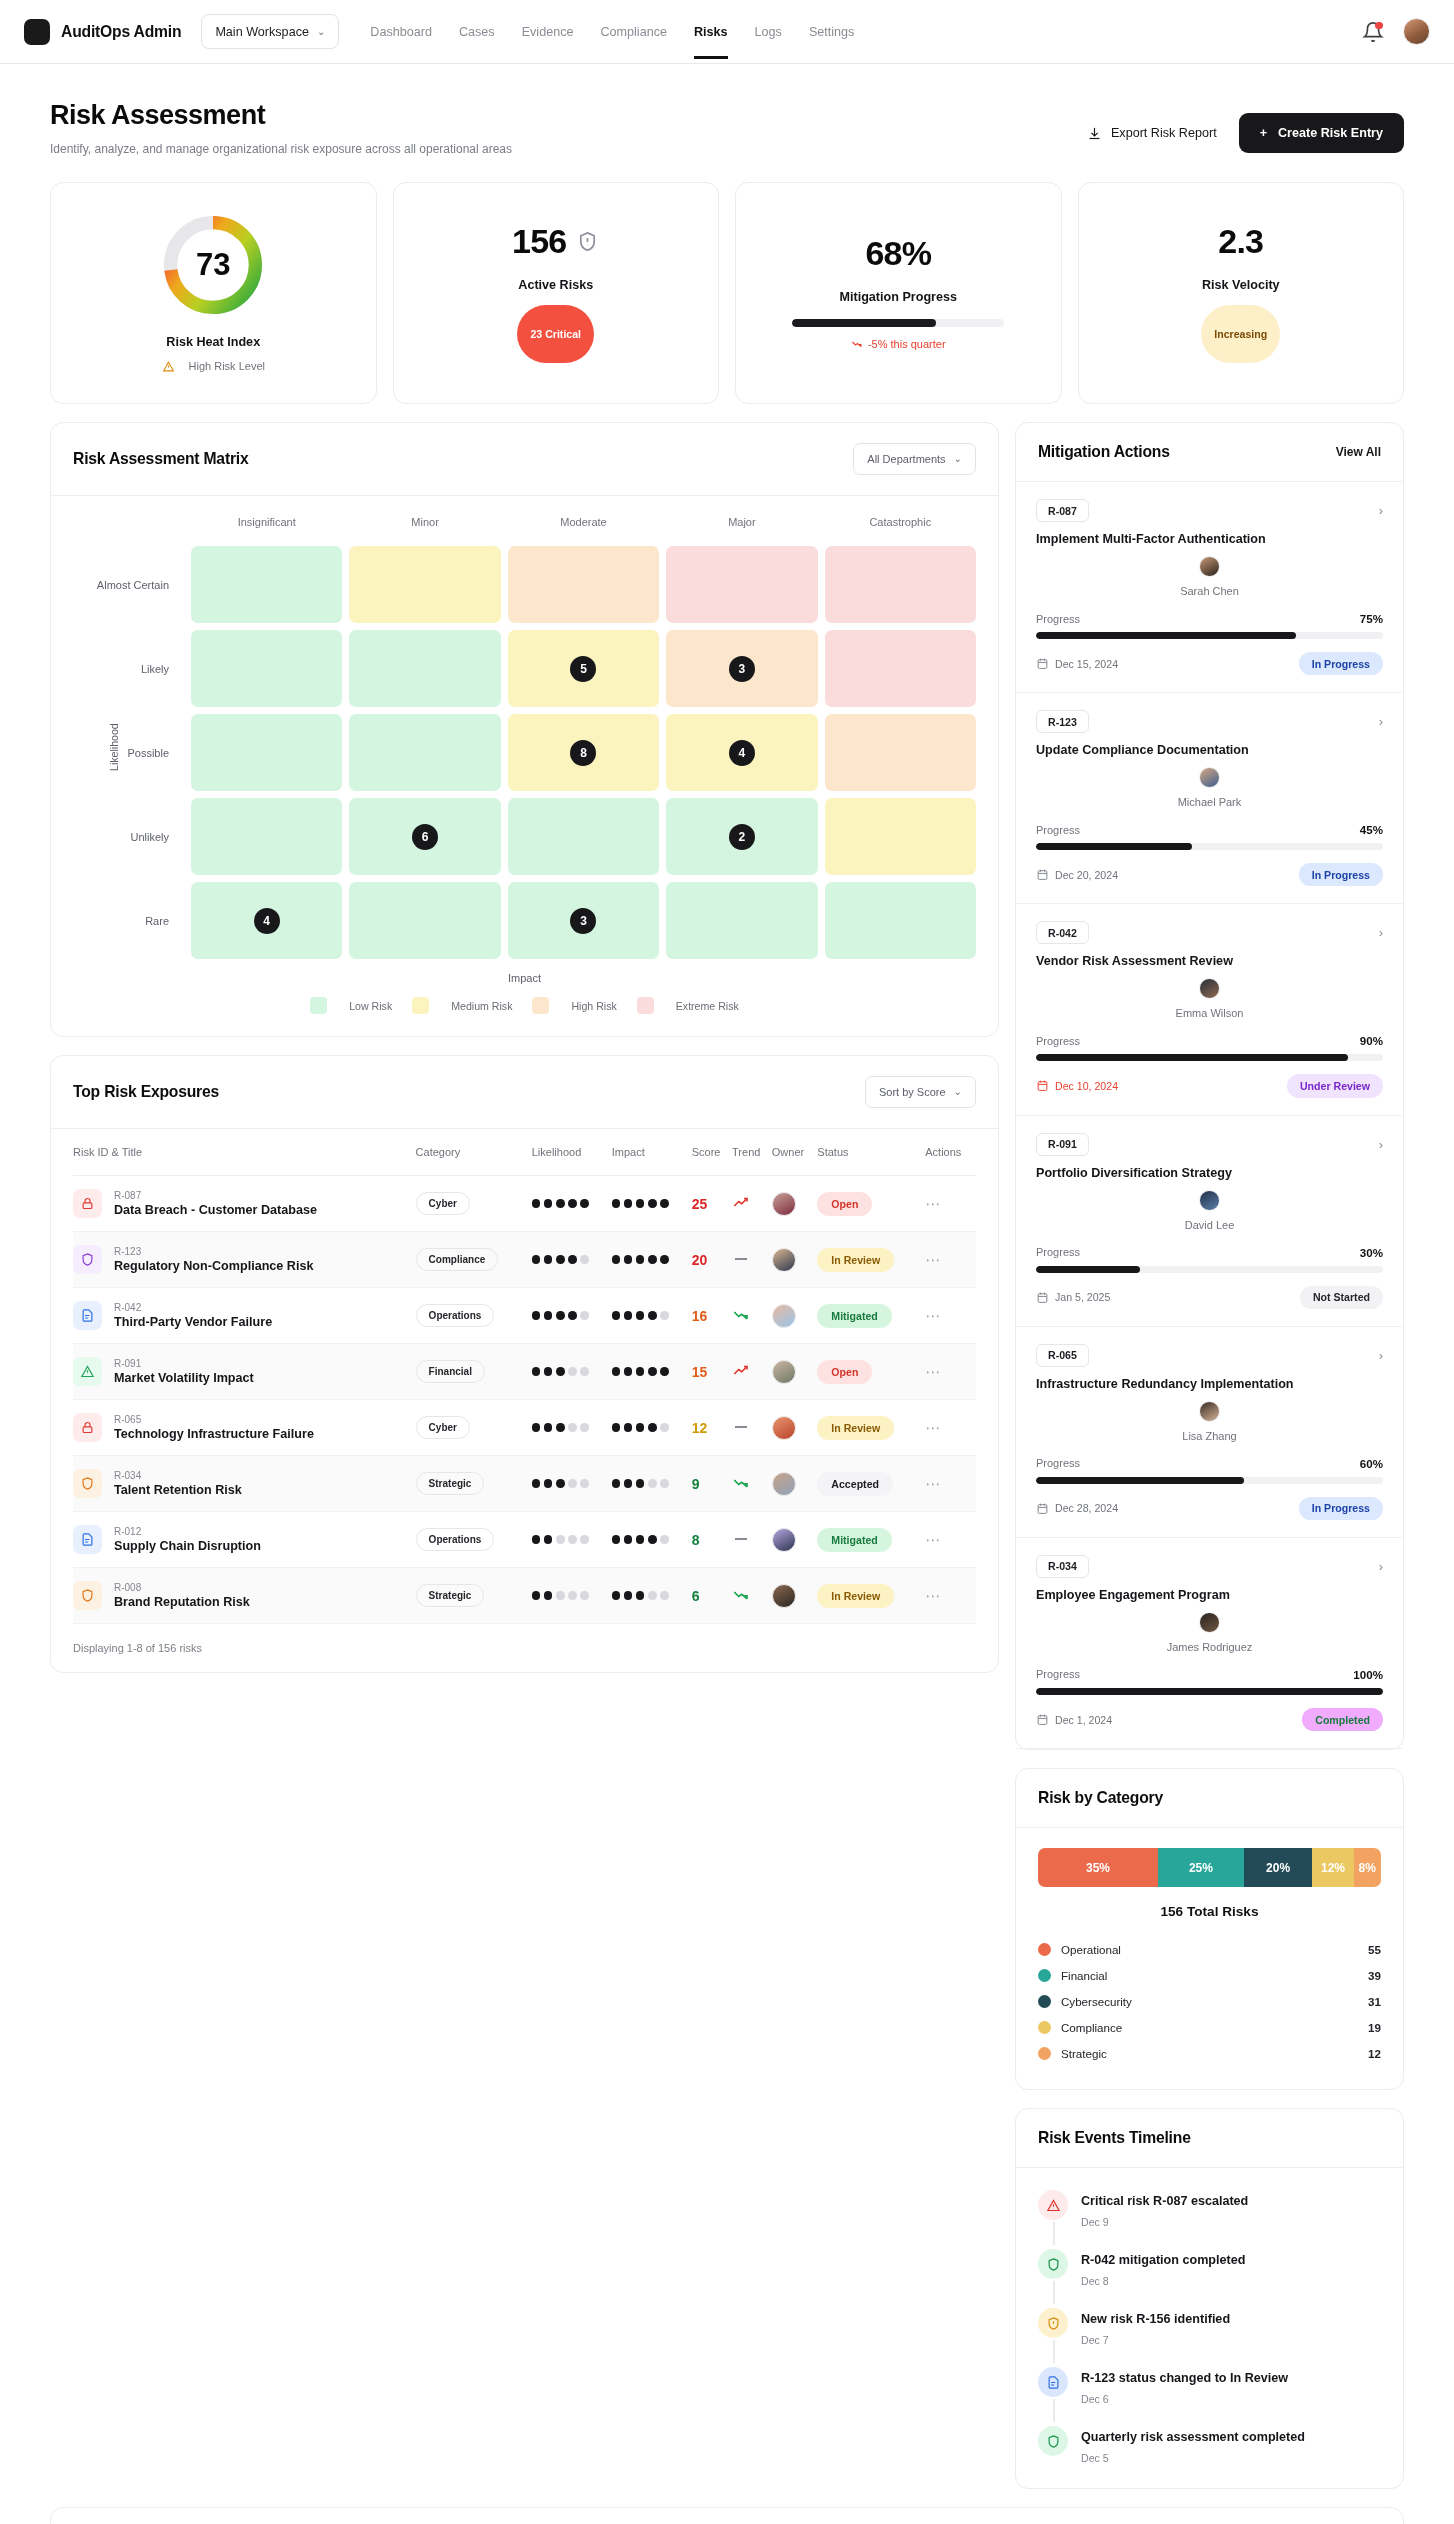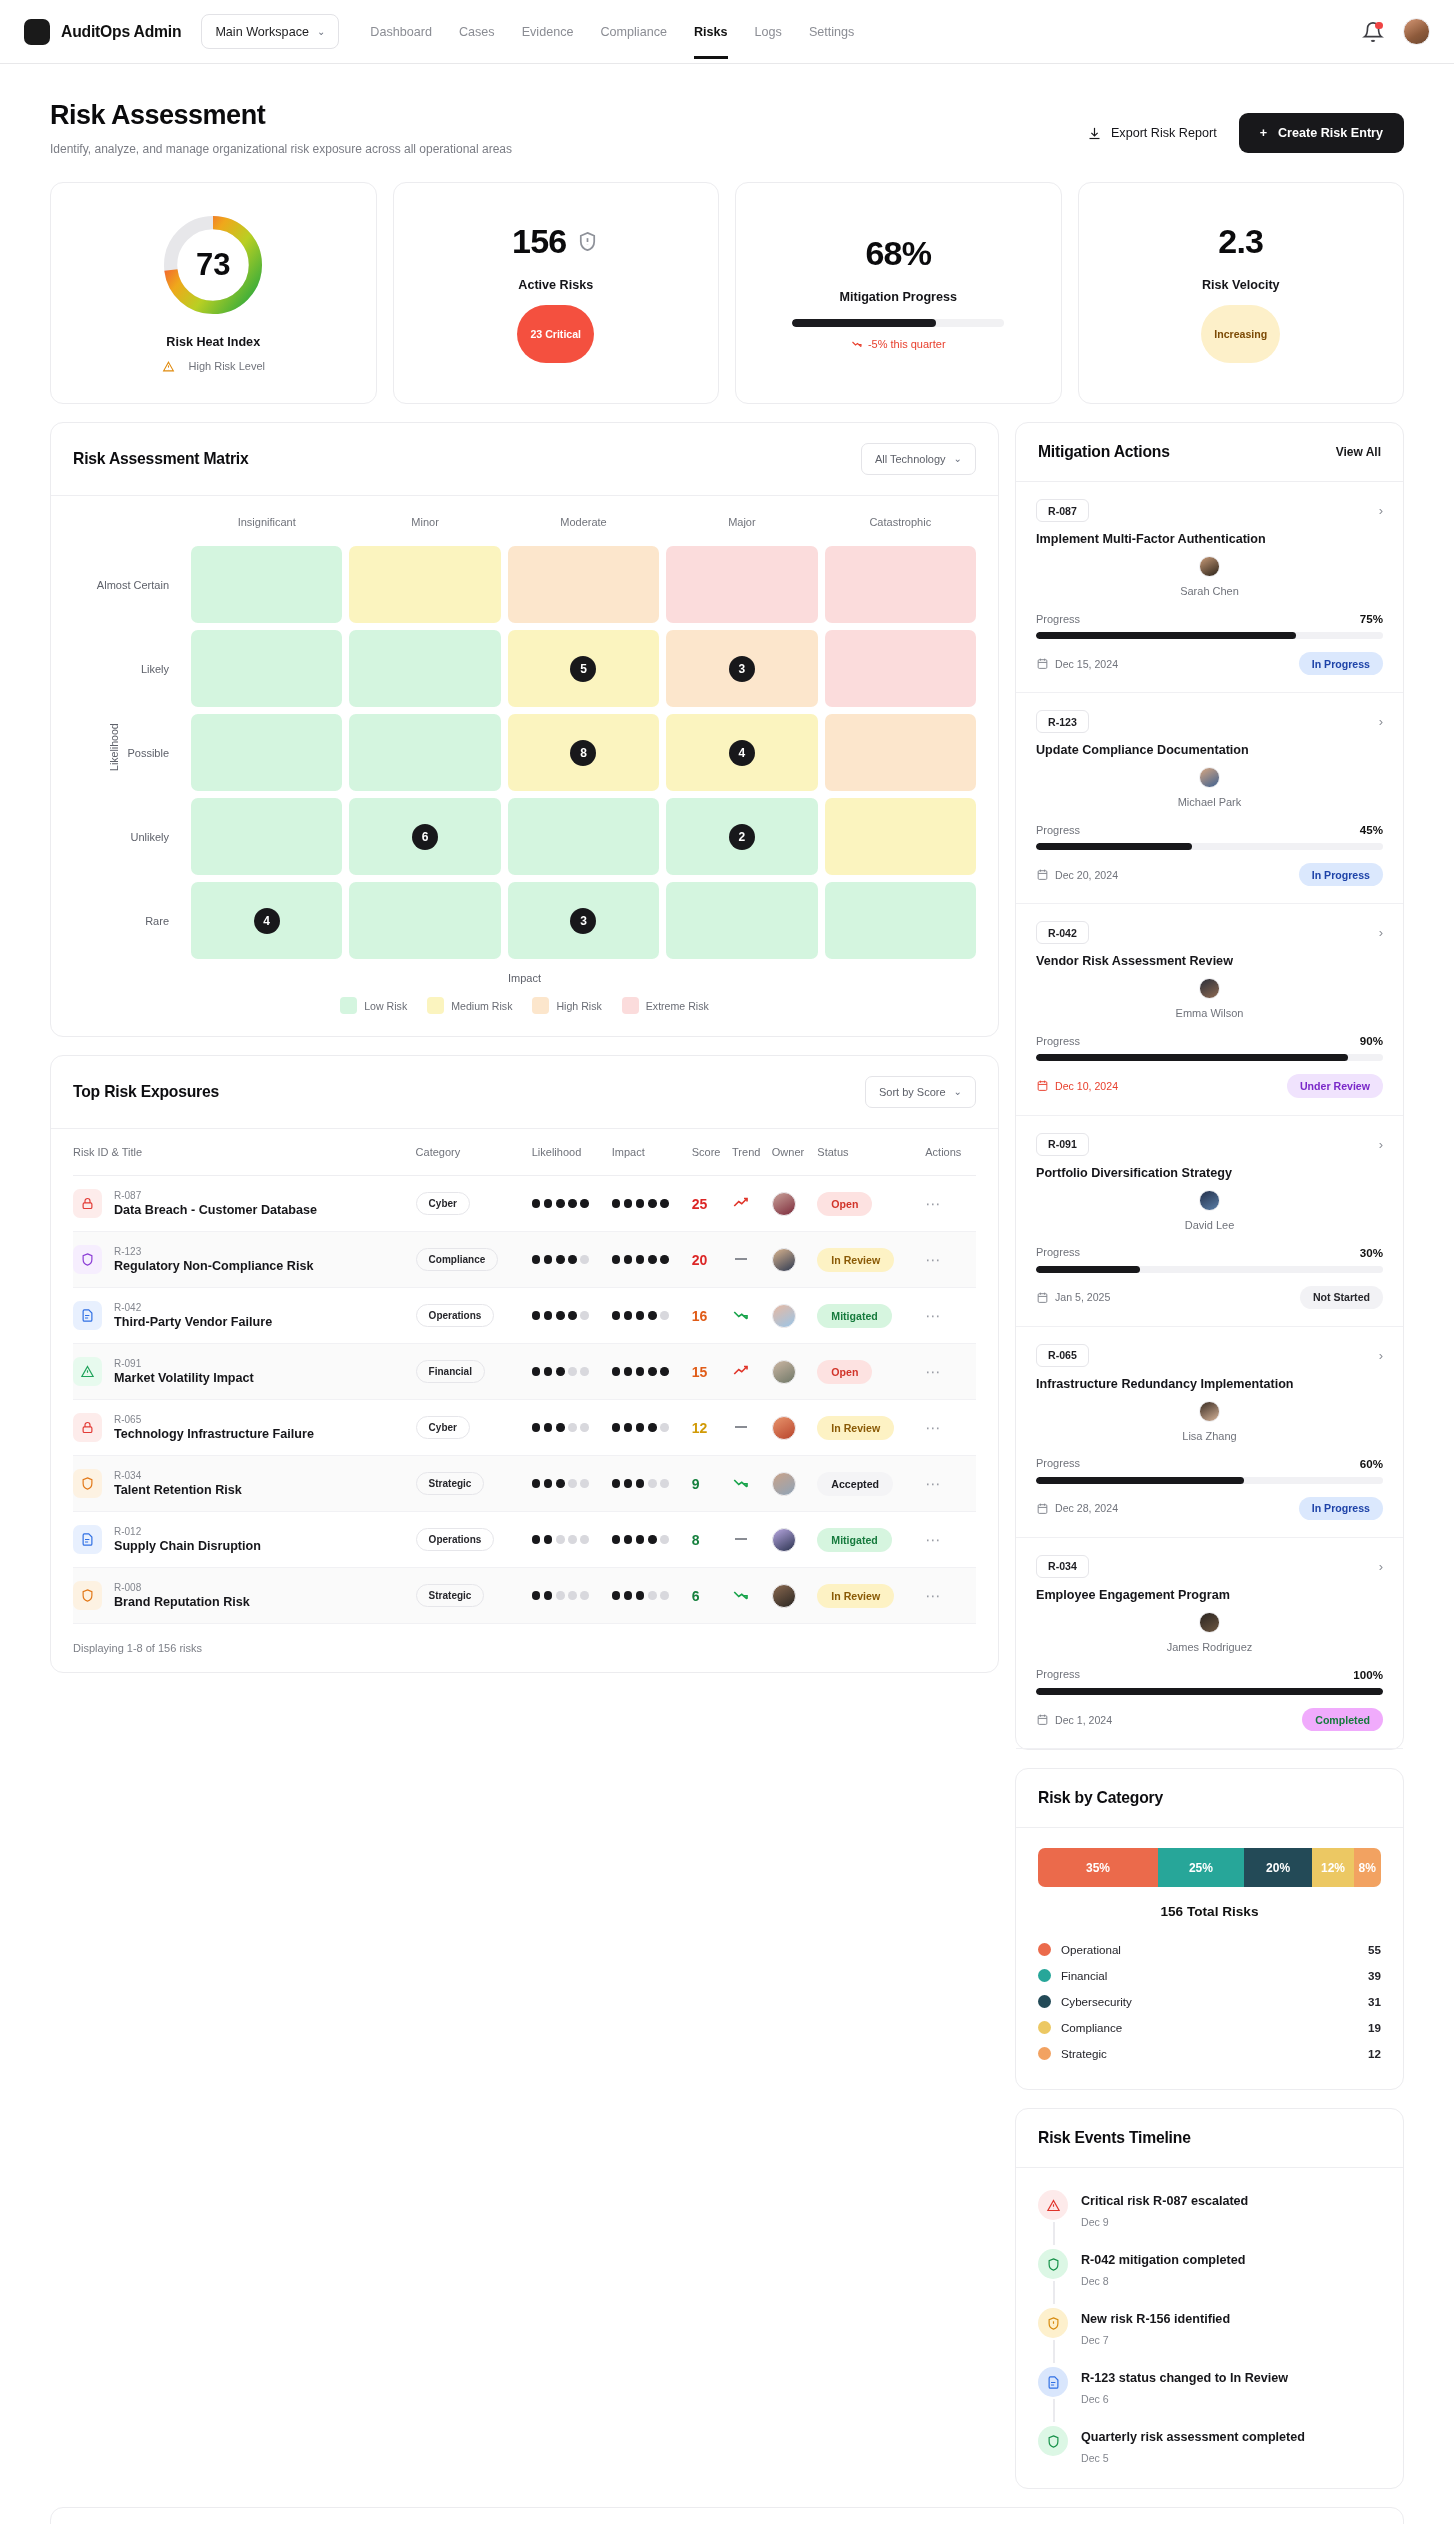--- a/index.html
+++ b/index.html
@@ -87,21 +87,21 @@
   
   .matrix-body { padding: 20px 22px 22px; }
   .matrix { display:grid; grid-template-columns: 111px repeat(5, 1fr); gap: 7px; }
   .mx-corner {}
   .mx-colhead { text-align:center; font-size:11px; color:#70737b; padding-bottom: 11px; }
   .mx-rowhead { display:flex; align-items:center; justify-content:flex-end; padding-right: 15px; font-size:11px; color:#5e616a; }
   .mx-cell { height: 77px; border-radius:7px; display:flex; align-items:center; justify-content:center; }
   .mx-dot { width:26px; height:26px; border-radius:50%; background:#18181b; color:#fff; font-size:12px; font-weight:600; display:flex; align-items:center; justify-content:center; }
   .axis-x { text-align:center; font-size:11px; color:#5e616a; margin-top: 13px; }
   .legend-row { display:flex; align-items:center; justify-content:center; gap:20px; margin-top: 13px; }
-  .lg { display:flex; align-items:center; gap:7px; font-size:10.6px; color:#6a6d75; }
+  .lg { display:flex; align-items:center; gap:22px; font-size:10.6px; color:#6a6d75; }
   .lg span.sw { width:17px; height:17px; border-radius:4px; display:block; }
   .axis-y-label { position:absolute; left: 57px; transform: rotate(-90deg); transform-origin: left top;
     font-size:10.6px; color:#5e616a; }
 
   
   .tbl { width:100%; border-collapse: collapse; }
   .tbl th { text-align:left; font-size:11px; font-weight:400; color:#70737b; padding: 17px 0; border-bottom:1px solid #eeeef1; }
   .tbl td { padding: 13px 0; border-bottom:1px solid #f1f1f4; vertical-align:middle; }
   .tbl tr.alt td { background:#fafafa; }
   .risk-cell { display:flex; align-items:center; gap:12px; }
@@ -292,21 +292,21 @@
     </div>
 
     <div class="main-grid">
 
       <div>
 
         <div class="card">
           <div class="card-head">
             <div class="card-title">Risk Assessment Matrix</div>
             <div class="sel">
-              <span>All Technology</span>
+              <span>All Departments</span>
               <span class="chev">⌄</span>
             </div>
           </div>
           <div class="matrix-body" style="position:relative">
             <div class="matrix" id="matrix-grid">
                 <div class="mx-corner"></div>
                 <div class="mx-colhead">Insignificant</div>
                 <div class="mx-colhead">Minor</div>
                 <div class="mx-colhead">Moderate</div>
                 <div class="mx-colhead">Major</div>

